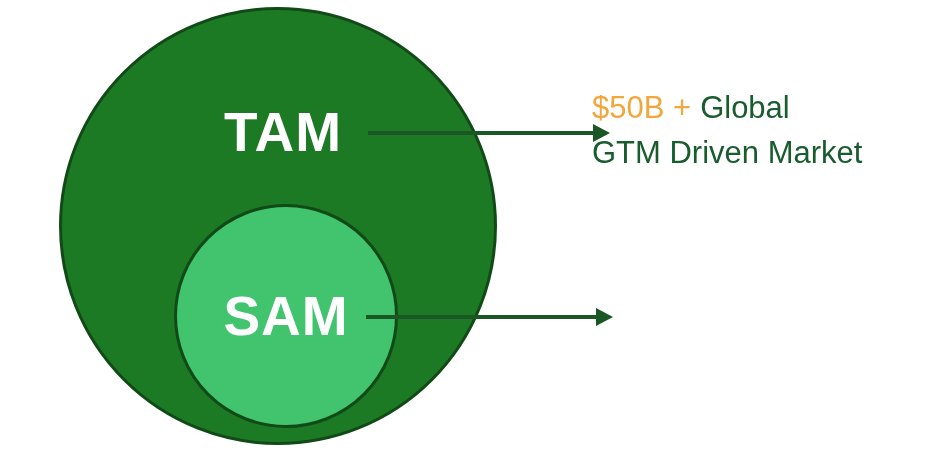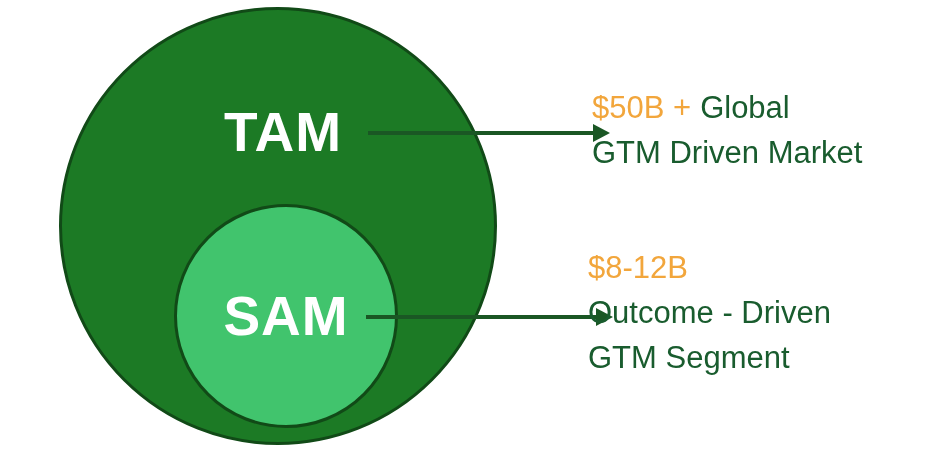--- a/index.html
+++ b/index.html
@@ -96,19 +96,14 @@
     </g>
   </svg>
 
   <div class="annotation annotation-tam">
     <div>
       <span class="value-highlight gap-right">$50B +</span><span>Global</span>
     </div>
     <div>GTM Driven Market</div>
   </div>
 
-  <div class="annotation annotation-sam">
-    <div class="value-highlight">$8-12B</div>
-    <div>Outcome - Driven</div>
-    <div>GTM Segment</div>
-  </div>
 
 </div>
 
 </body></html>

